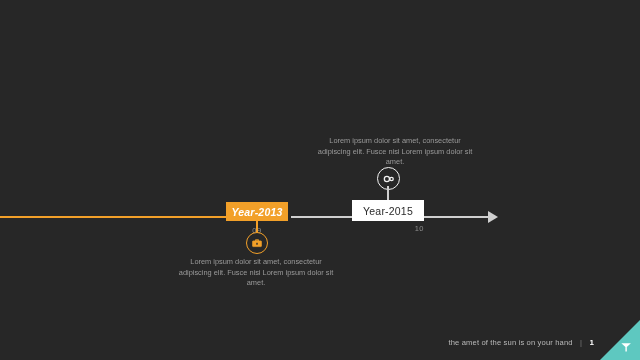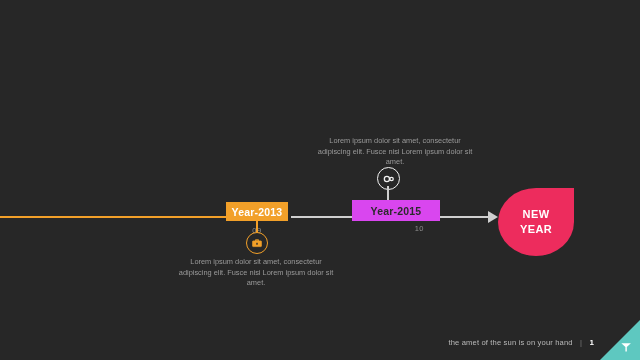--- a/index.html
+++ b/index.html
@@ -58,20 +58,21 @@
     height: 19px;
     background: #f2a029;
     display: flex;
     align-items: center;
     justify-content: center;
     color: #ffffff;
     font-size: 10.5px;
     font-weight: bold;
     letter-spacing: .2px;
     white-space: nowrap;
+    font-style: italic;
   }
   .m2013-num {
     position: absolute;
     left: 226px;
     top: 187px;
     width: 62px;
     text-align: center;
     color: #8d8d8d;
     font-size: 7.5px;
     letter-spacing: .5px;
@@ -107,29 +108,29 @@
     color: #9a9a9a;
     font-size: 7.4px;
     line-height: 10.5px;
   }
 
   
   .m2015-box {
     position: absolute;
     left: 352px;
     top: 200px;
-    width: 88px;
+    width: 72px;
     height: 21px;
-    background: #d946ef;
+    background: #ffffff;
     display: flex;
     align-items: center;
     justify-content: center;
     color: #2b2b2b;
     font-size: 10.5px;
-    font-weight: bold;
+    font-weight: normal;
     letter-spacing: .2px;
     white-space: nowrap;
   }
   .m2015-num {
     position: absolute;
     left: 352px;
     top: 224px;
     width: 72px;
     text-align: right;
     color: #8d8d8d;
@@ -257,24 +258,20 @@
       <circle cx="16.4" cy="12" r="2.9" fill="none" stroke="#f2f2f2" stroke-width="2.2"></circle>
     </svg>
   </div>
 
   <div class="m2015-stem"></div>
 
   <div class="m2015-box">Year-2015</div>
 
   <div class="m2015-num">10</div>
 
-  <div class="end-badge">
-    <span>NEW</span>
-    <span>YEAR</span>
-  </div>
 
   <div class="footer-text">
     <span>the amet of the sun is on your hand</span>
     <span class="footer-sep">|</span>
     <span class="footer-page">1</span>
   </div>
 
   <div class="corner-wedge"></div>
   <div class="corner-logo">
     <svg width="14" height="14" viewBox="0 0 24 24" aria-hidden="true">

